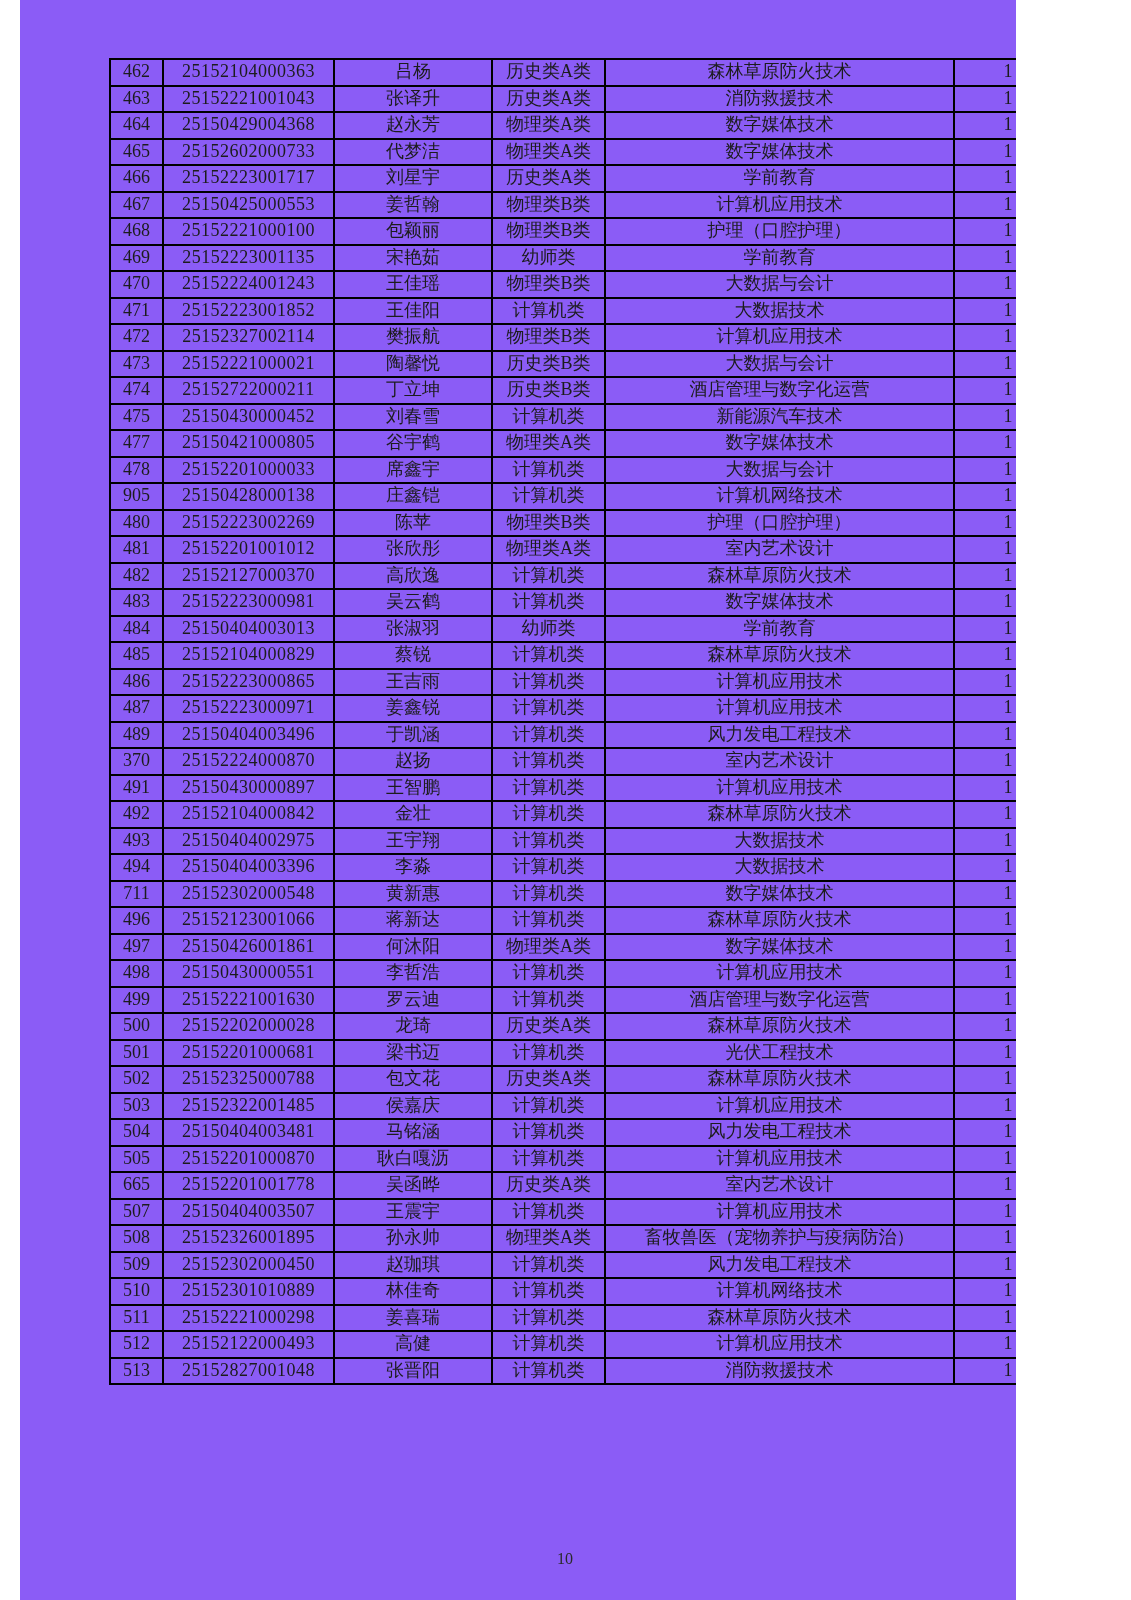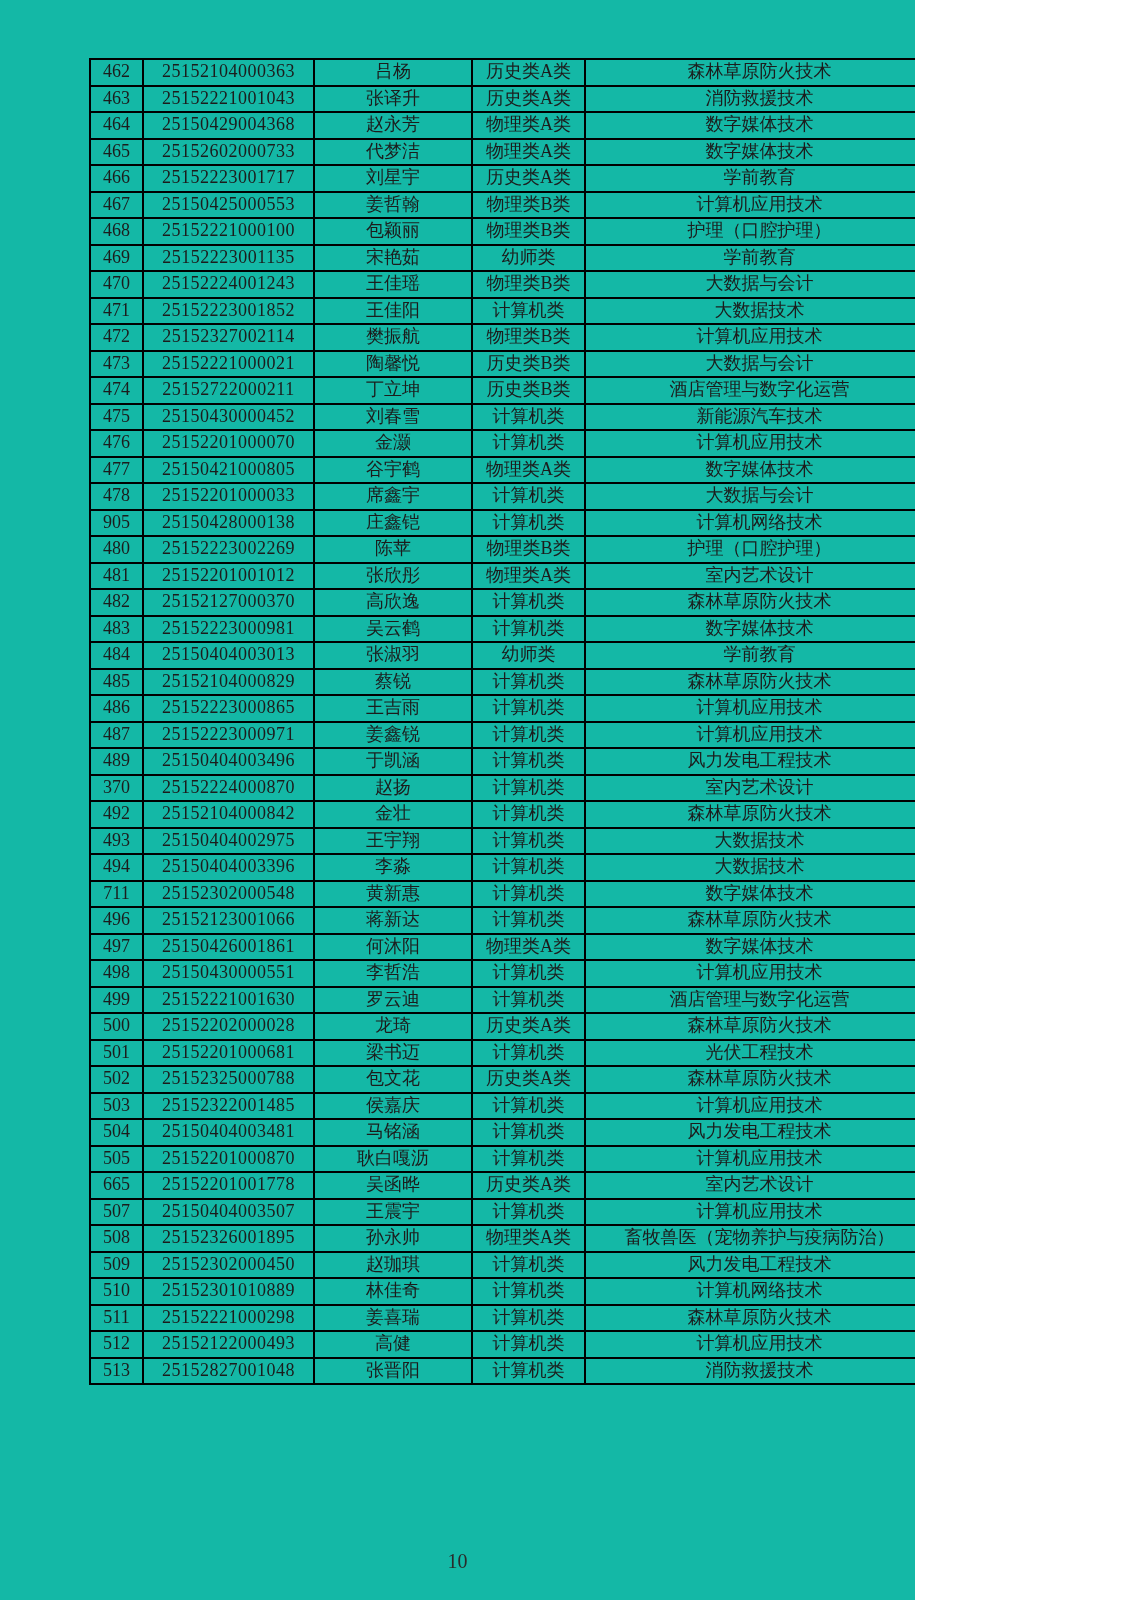--- a/index.html
+++ b/index.html
@@ -2,25 +2,26 @@
 <html><head>
 <meta charset="utf-8">
 <style>
   html, body {
     margin: 0;
     padding: 0;
     background: #ffffff;
   }
   .page {
     position: relative;
-    width: 915px;
+    width: 996px;
     height: 1600px;
-    background: #14b8a6;
+    background: #8b5cf6;
     font-family: "Liberation Serif", "DejaVu Serif", serif;
     overflow: hidden;
+    margin-left: 20px;
   }
   table.roster {
     position: absolute;
     left: 89px;
     top: 58px;
     width: 952px;
     border-collapse: collapse;
     table-layout: fixed;
   }
   table.roster td {
@@ -39,26 +40,27 @@
     font-size: 18px;
     letter-spacing: 0.5px;
     text-align: center;
   }
   table.roster td.c-no,
   table.roster td.c-count {
     font-size: 18px;
   }
   .page-number {
     position: absolute;
-    left: 0;
+    left: 12px;
     top: 1550px;
     width: 100%;
     text-align: center;
-    font-size: 20px;
+    font-size: 16px;
     color: #2a2a2a;
+    padding-left: 35px;
   }
 </style>
 </head>
 <body>
 
 <div class="page">
   <table class="roster">
     <colgroup>
       <col style="width:53px">
       <col style="width:171px">
@@ -174,28 +176,20 @@
         </tr>
         <tr>
           <td class="c-no">475</td>
           <td class="c-id">25150430000452</td>
           <td class="c-name">刘春雪</td>
           <td class="c-cat">计算机类</td>
           <td class="c-major">新能源汽车技术</td>
           <td class="c-count">1</td>
         </tr>
         <tr>
-          <td class="c-no">476</td>
-          <td class="c-id">25152201000070</td>
-          <td class="c-name">金灏</td>
-          <td class="c-cat">计算机类</td>
-          <td class="c-major">计算机应用技术</td>
-          <td class="c-count">1</td>
-        </tr>
-        <tr>
           <td class="c-no">477</td>
           <td class="c-id">25150421000805</td>
           <td class="c-name">谷宇鹤</td>
           <td class="c-cat">物理类A类</td>
           <td class="c-major">数字媒体技术</td>
           <td class="c-count">1</td>
         </tr>
         <tr>
           <td class="c-no">478</td>
           <td class="c-id">25152201000033</td>
@@ -283,20 +277,28 @@
           <td class="c-cat">计算机类</td>
           <td class="c-major">风力发电工程技术</td>
           <td class="c-count">1</td>
         </tr>
         <tr>
           <td class="c-no">370</td>
           <td class="c-id">25152224000870</td>
           <td class="c-name">赵扬</td>
           <td class="c-cat">计算机类</td>
           <td class="c-major">室内艺术设计</td>
+          <td class="c-count">1</td>
+        </tr>
+        <tr>
+          <td class="c-no">491</td>
+          <td class="c-id">25150430000897</td>
+          <td class="c-name">王智鹏</td>
+          <td class="c-cat">计算机类</td>
+          <td class="c-major">计算机应用技术</td>
           <td class="c-count">1</td>
         </tr>
         <tr>
           <td class="c-no">492</td>
           <td class="c-id">25152104000842</td>
           <td class="c-name">金壮</td>
           <td class="c-cat">计算机类</td>
           <td class="c-major">森林草原防火技术</td>
           <td class="c-count">1</td>
         </tr>

